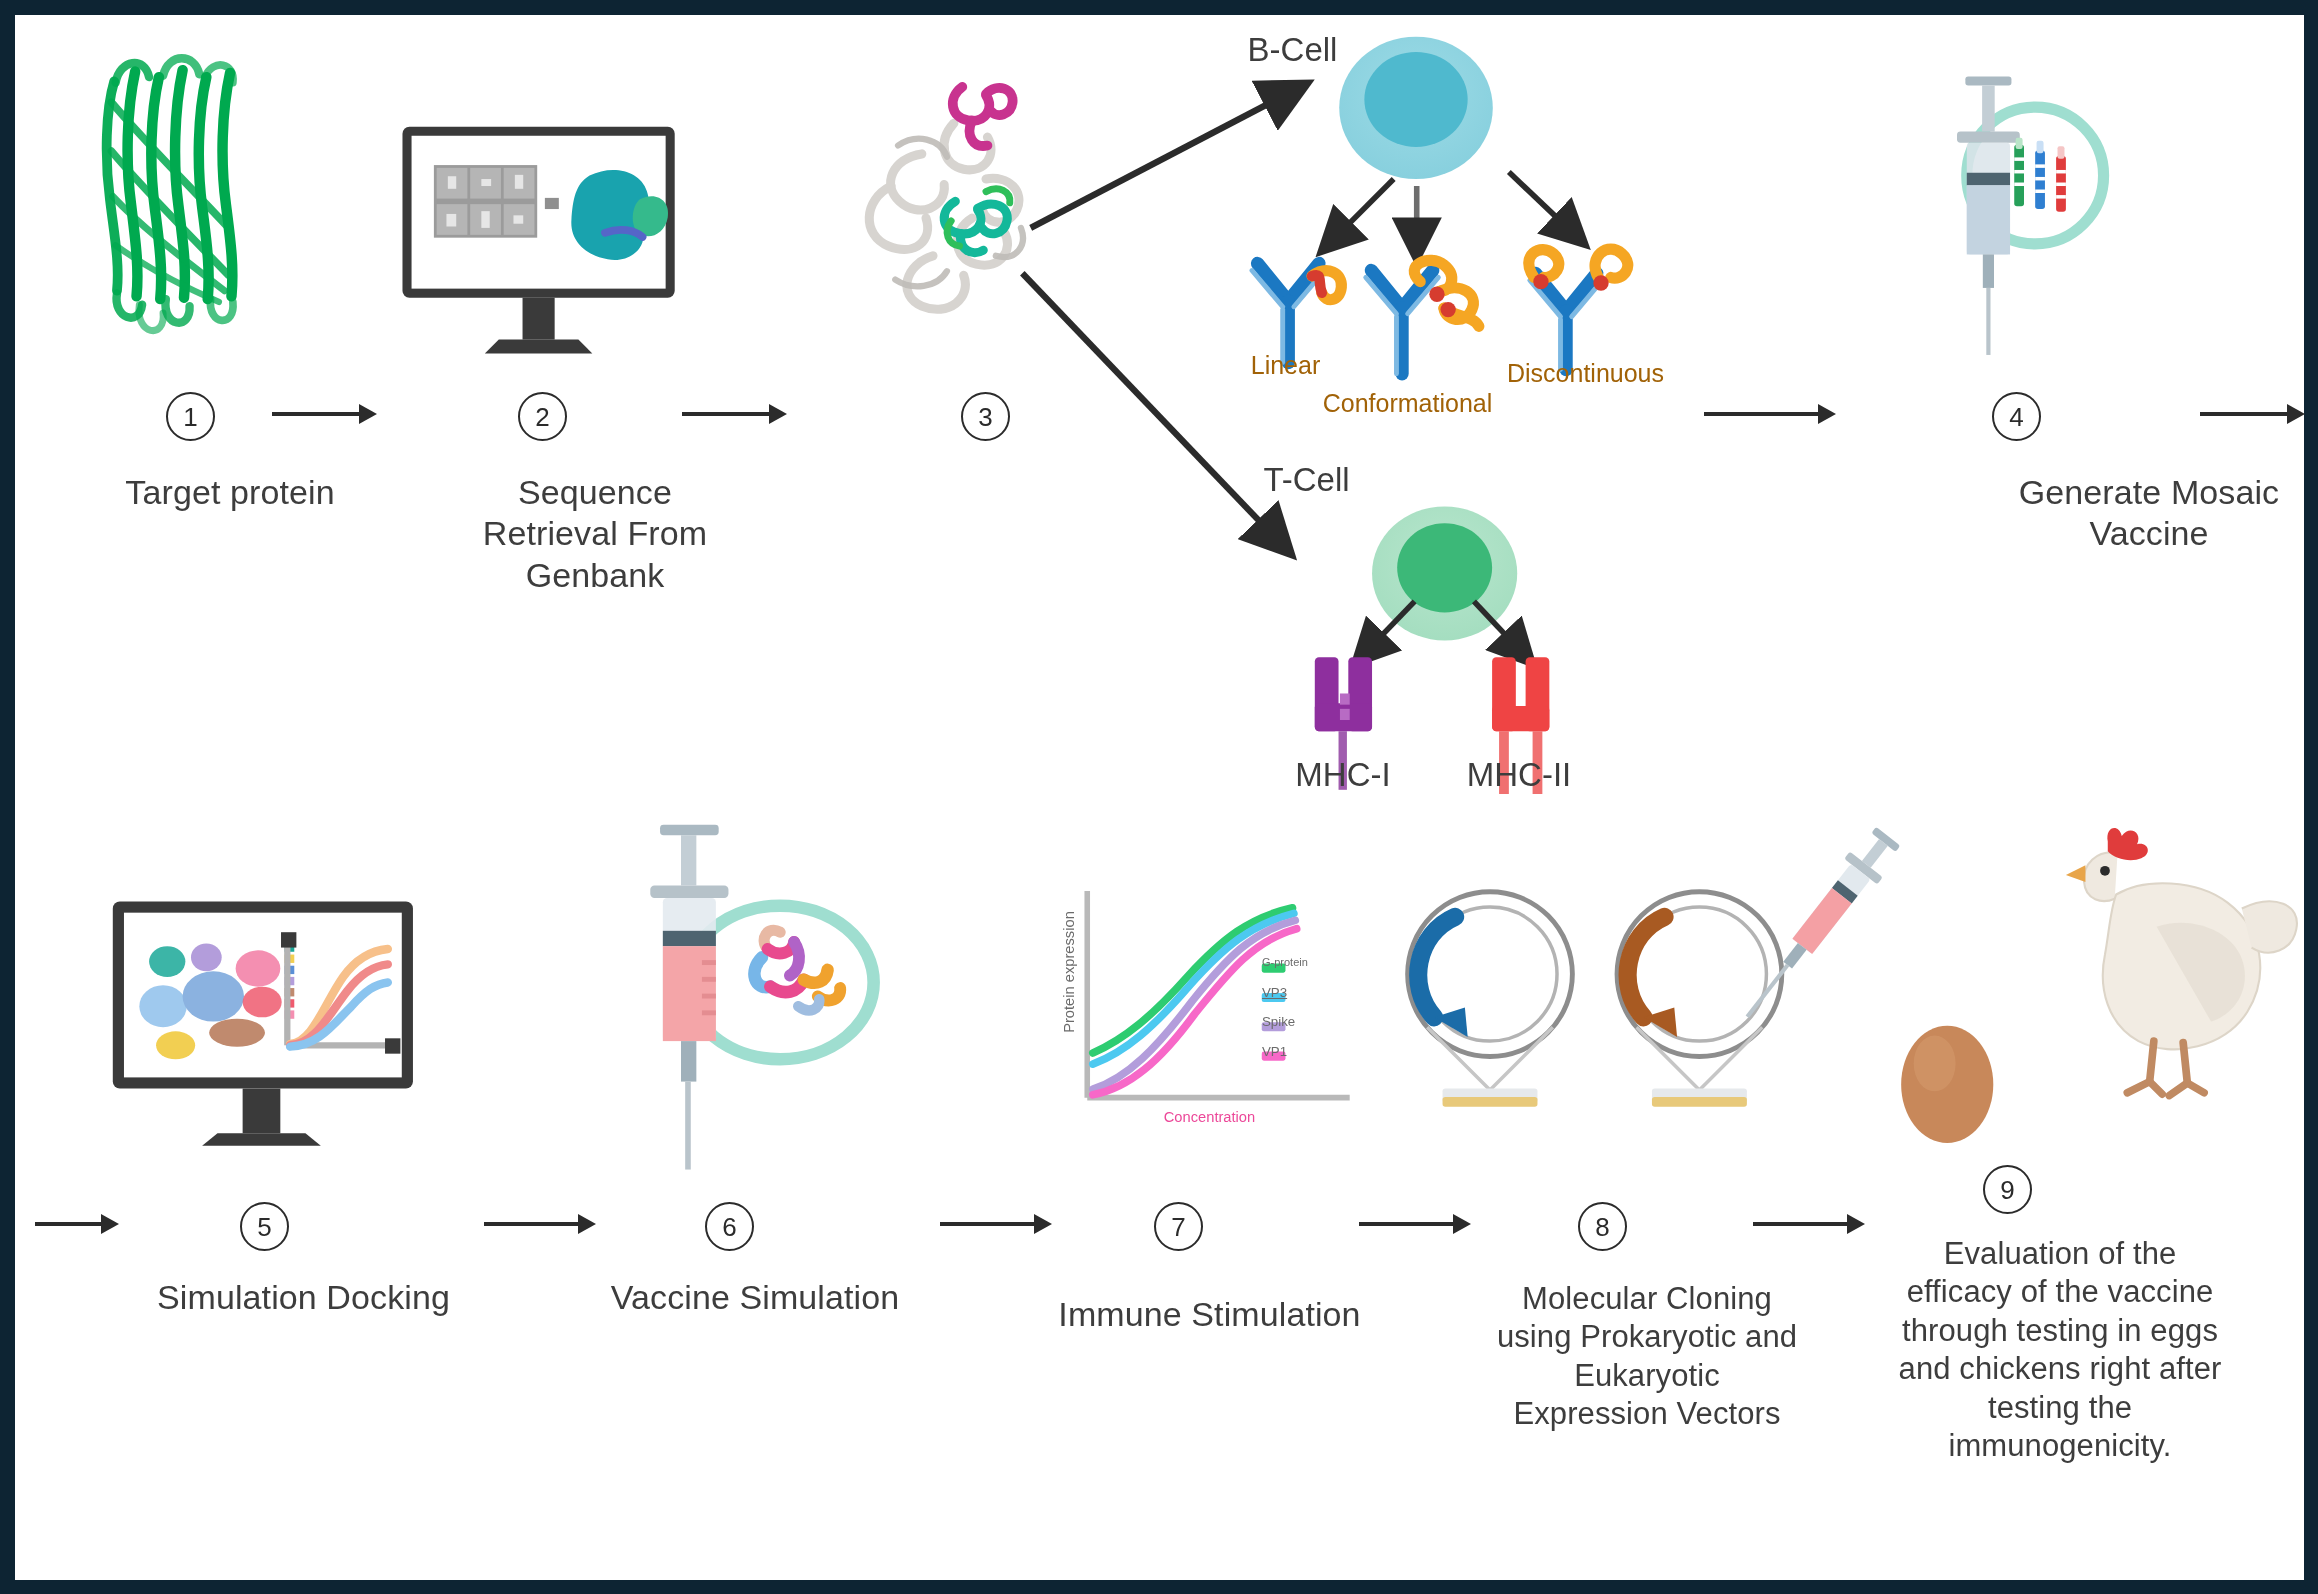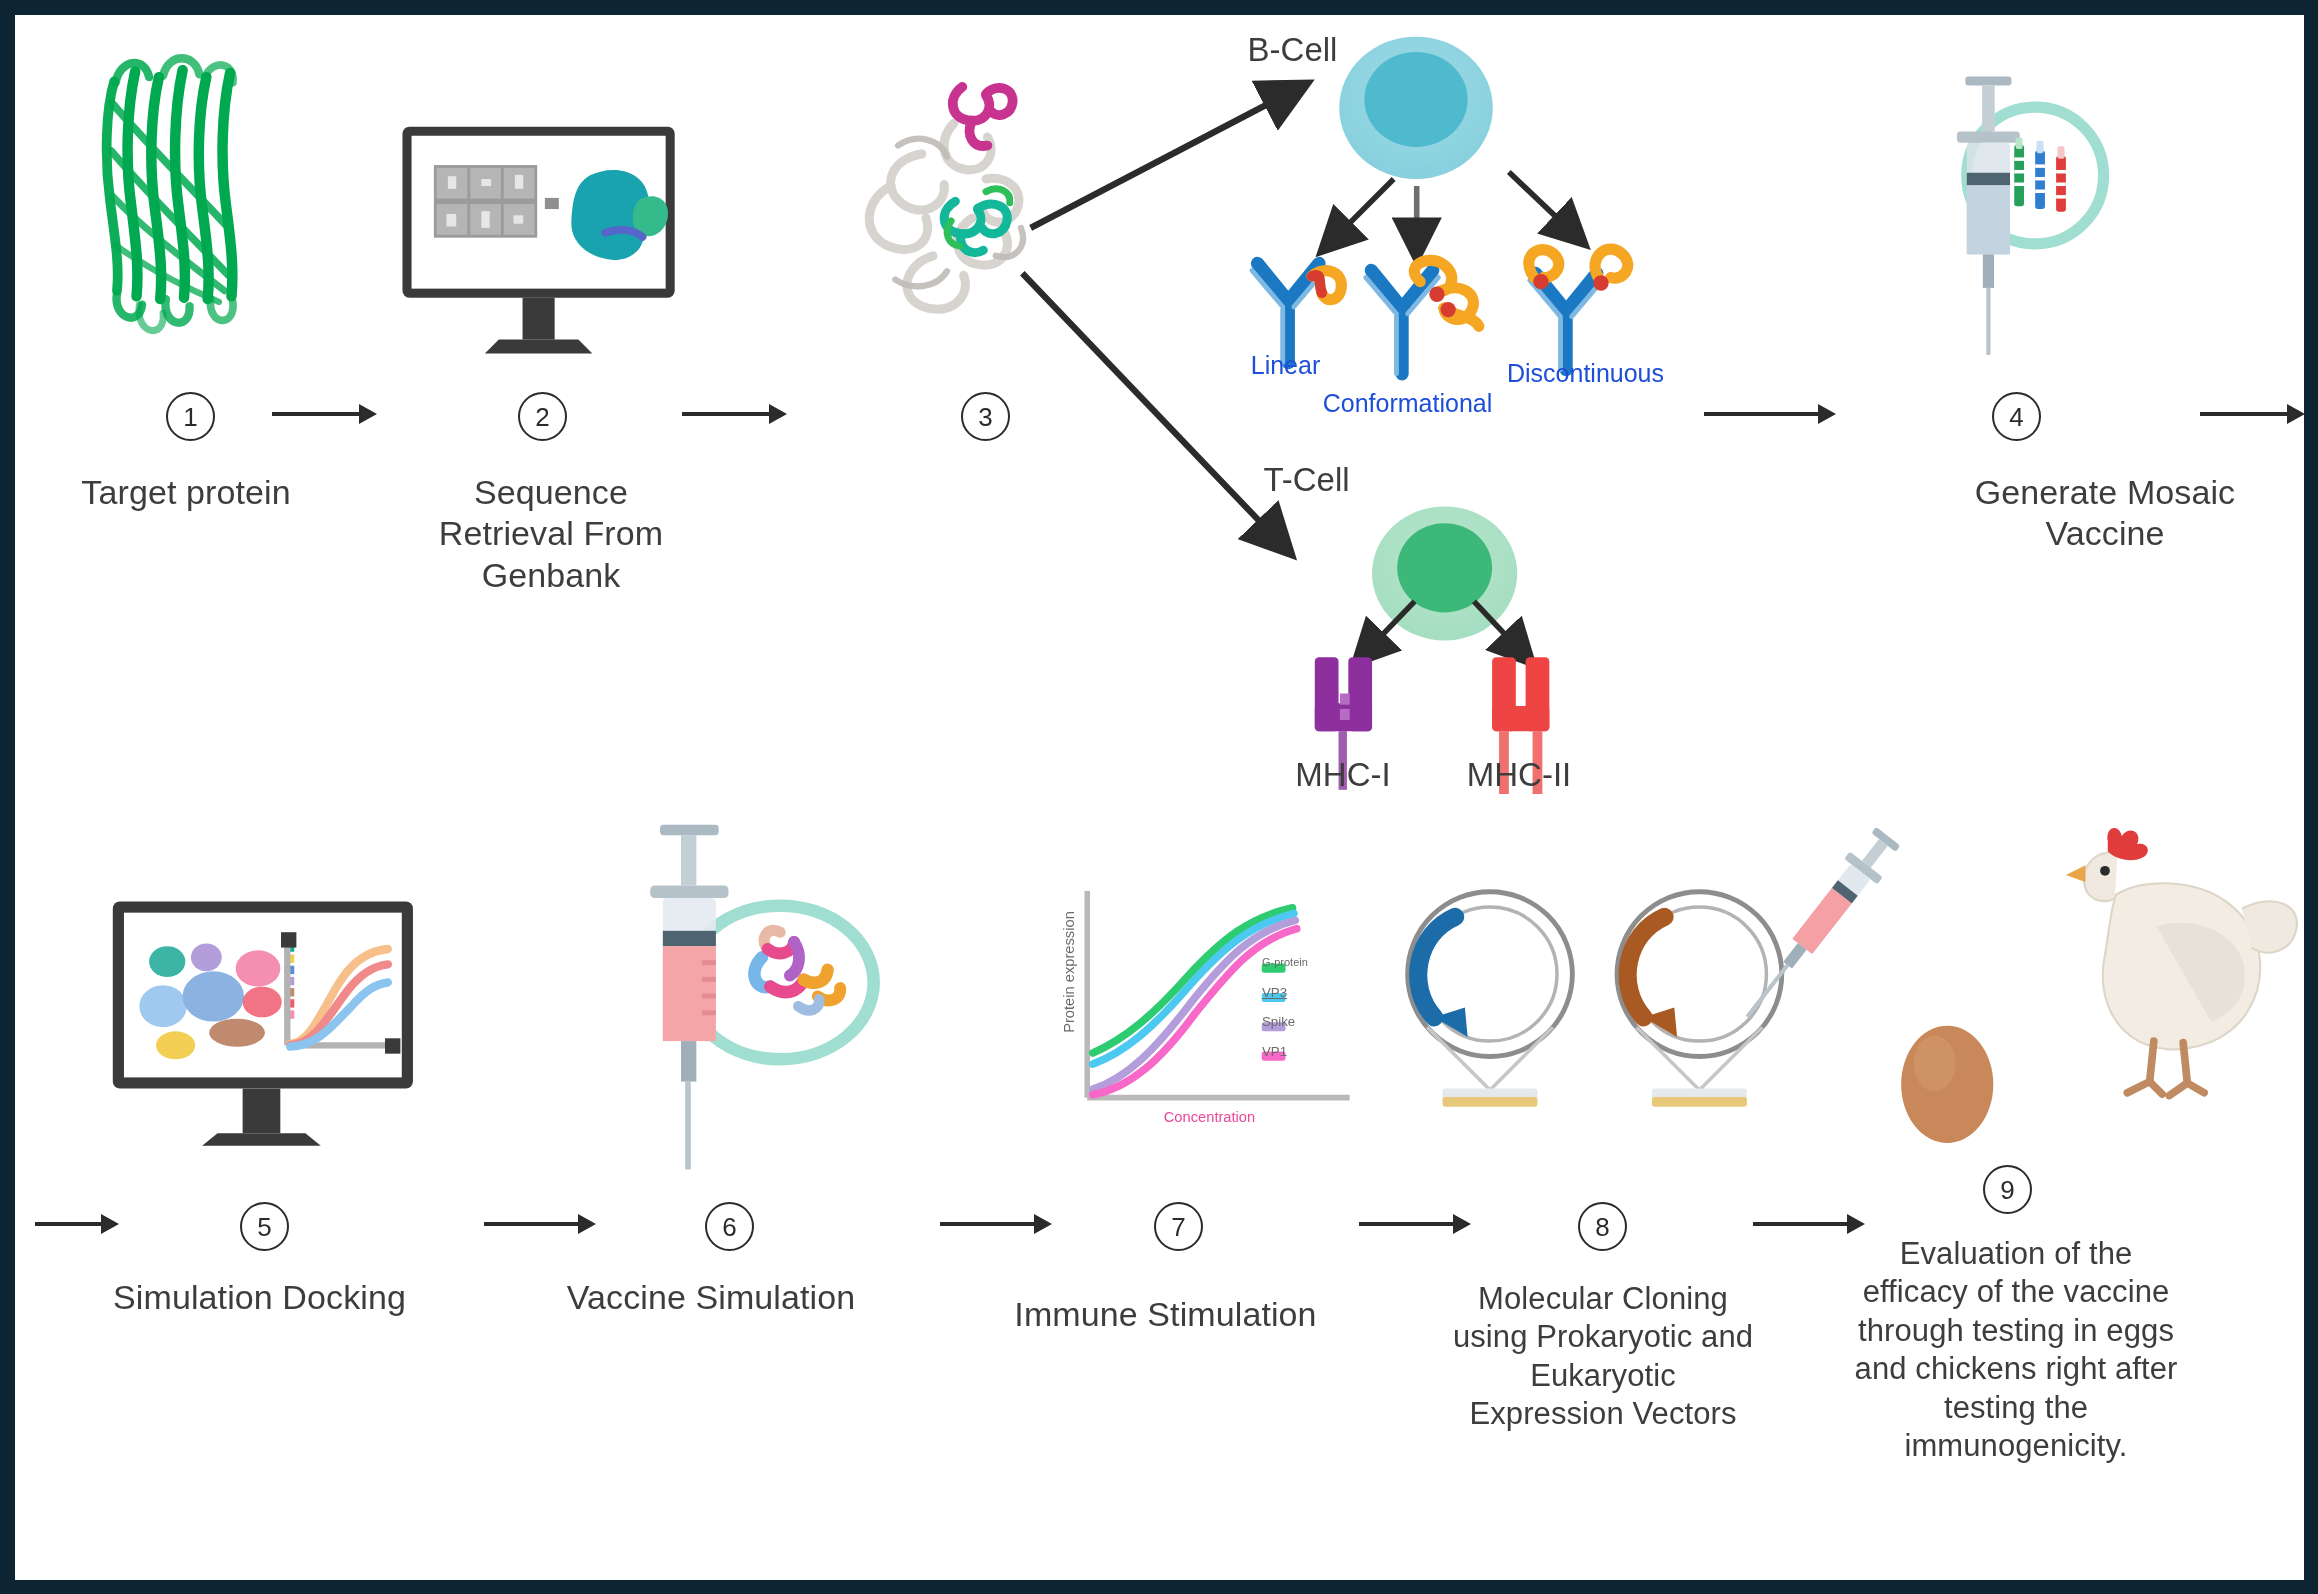--- a/index.html
+++ b/index.html
@@ -11,24 +11,25 @@
     border:15.4px solid #0d2433;
     background:#ffffff;
   }
   #canvas{position:absolute;left:0;top:0;width:2319px;height:1595px;}
 
   
   .caption{
     position:absolute;text-align:center;color:#3d3d3d;
     font-size:34px;line-height:1.22;font-weight:400;
     letter-spacing:0.1px;
+    padding-left:44px;
   }
   .caption.small{font-size:31px;line-height:1.24;}
   .label-sm{
-    position:absolute;text-align:center;color:#1d4ed8;
+    position:absolute;text-align:center;color:#a16207;
     font-size:25px;line-height:1.2;font-weight:400;
   }
   .label-md{
     position:absolute;text-align:center;color:#3d3d3d;
     font-size:33px;line-height:1.2;font-weight:400;
   }
 
   
   .badge{
     position:absolute;width:45px;height:45px;border-radius:50%;

